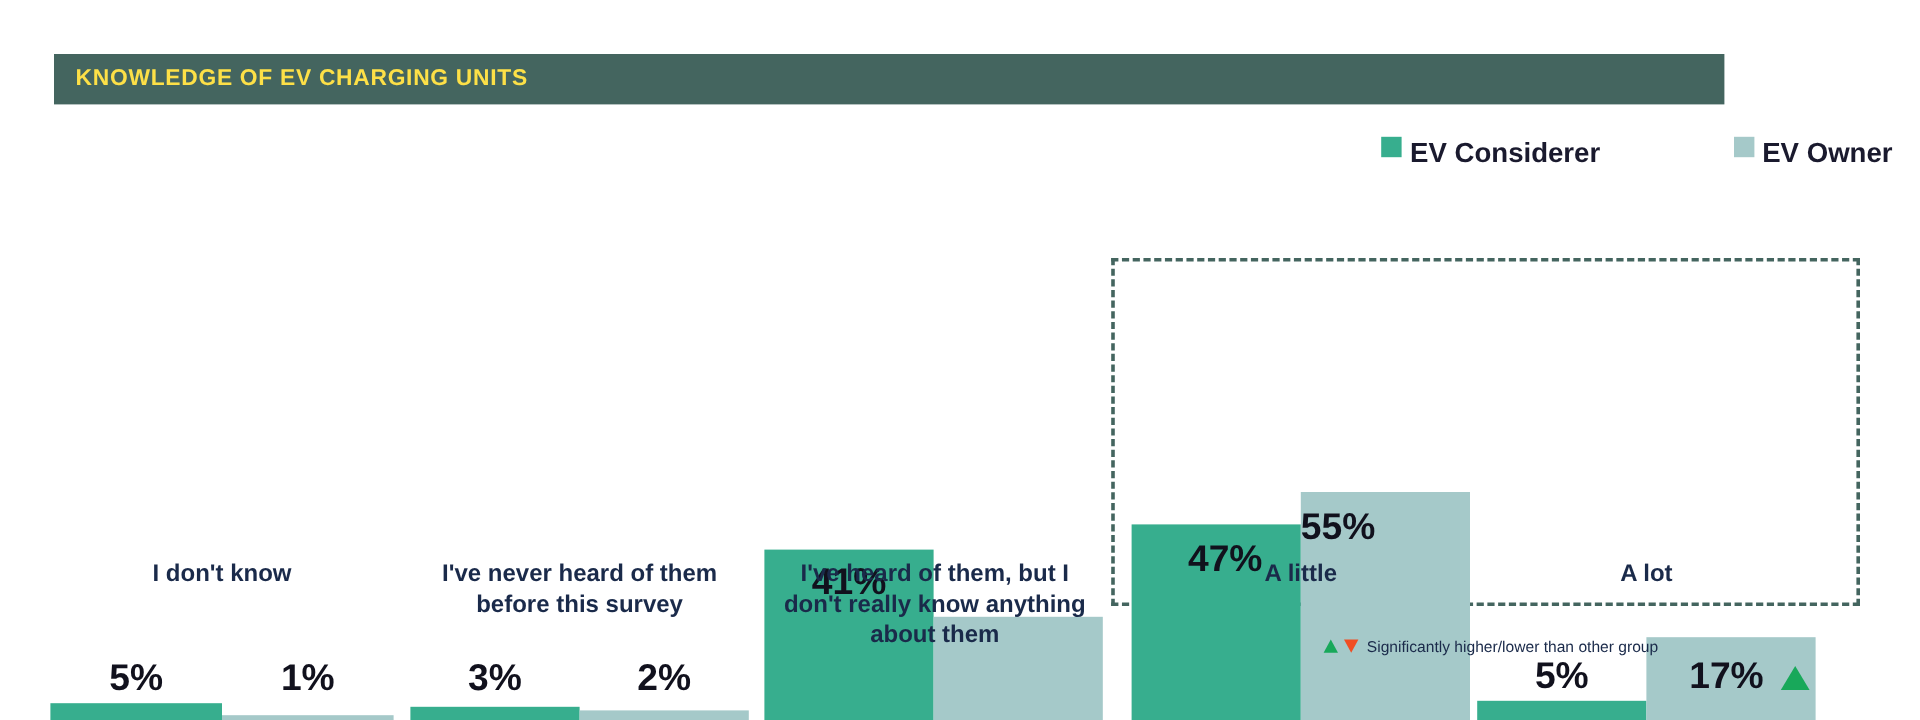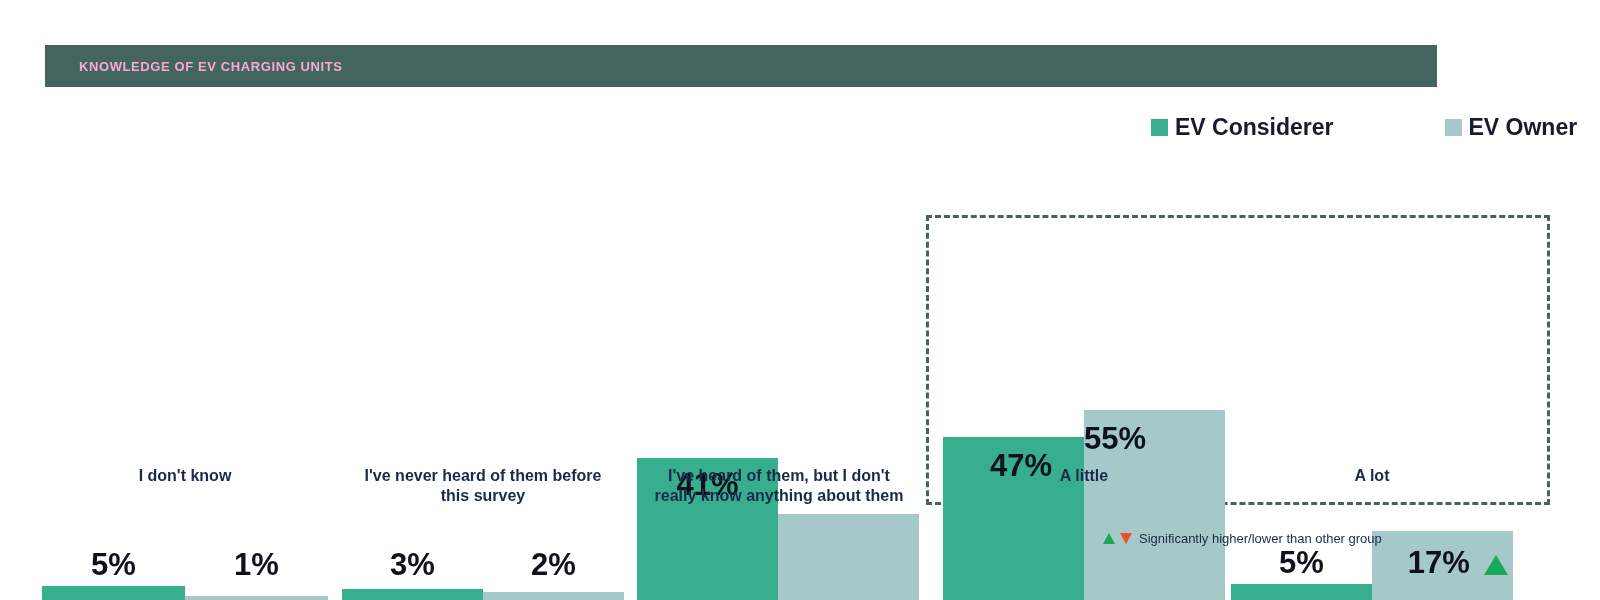--- a/index.html
+++ b/index.html
@@ -20,39 +20,38 @@
     position: absolute;
     left: 45px;
     top: 45px;
     width: 1392px;
     height: 42px;
     background: #44655f;
     display: flex;
     align-items: center;
   }
   #title-text {
-    color: #f9a8d4;
-    font-size: 13px;
+    color: #fde047;
+    font-size: 19px;
     font-weight: bold;
     letter-spacing: 0.6px;
-    padding-left: 34px;
+    padding-left: 18px;
     white-space: nowrap;
   }
 
   
   #legend {
     position: absolute;
     left: 1120px;
     top: 114px;
     display: flex;
     align-items: center;
   }
   .legend-item {
     display: flex;
-    align-items: center;
     padding-left: 31px;
   }
   .legend-swatch {
     width: 17px;
     height: 17px;
     margin-right: 7px;
   }
   .legend-label {
     font-size: 23px;
     font-weight: bold;
@@ -87,21 +86,21 @@
     font-size: 31px;
     font-weight: bold;
     color: #11111d;
     white-space: nowrap;
     line-height: 1;
   }
 
   .cat-label {
     position: absolute;
     text-align: center;
-    font-size: 16px;
+    font-size: 20px;
     font-weight: bold;
     color: #1a2a4a;
     line-height: 1.28;
   }
 
   
   .tri {
     display: inline-block;
     width: 0;
     height: 0;

